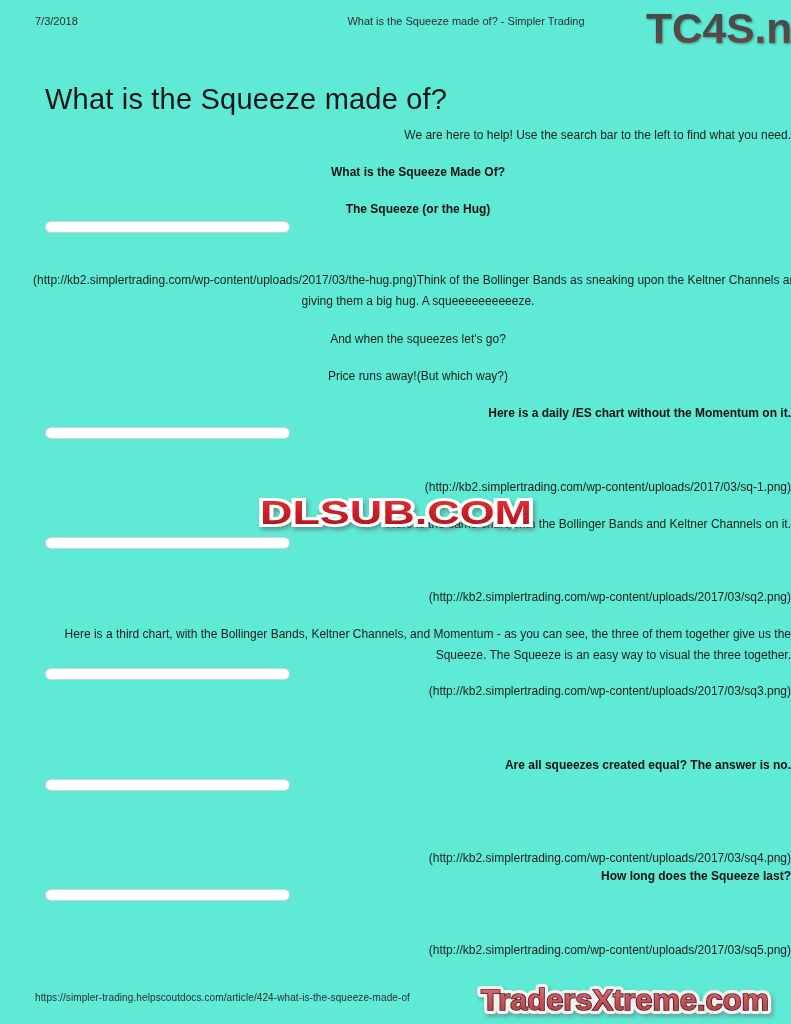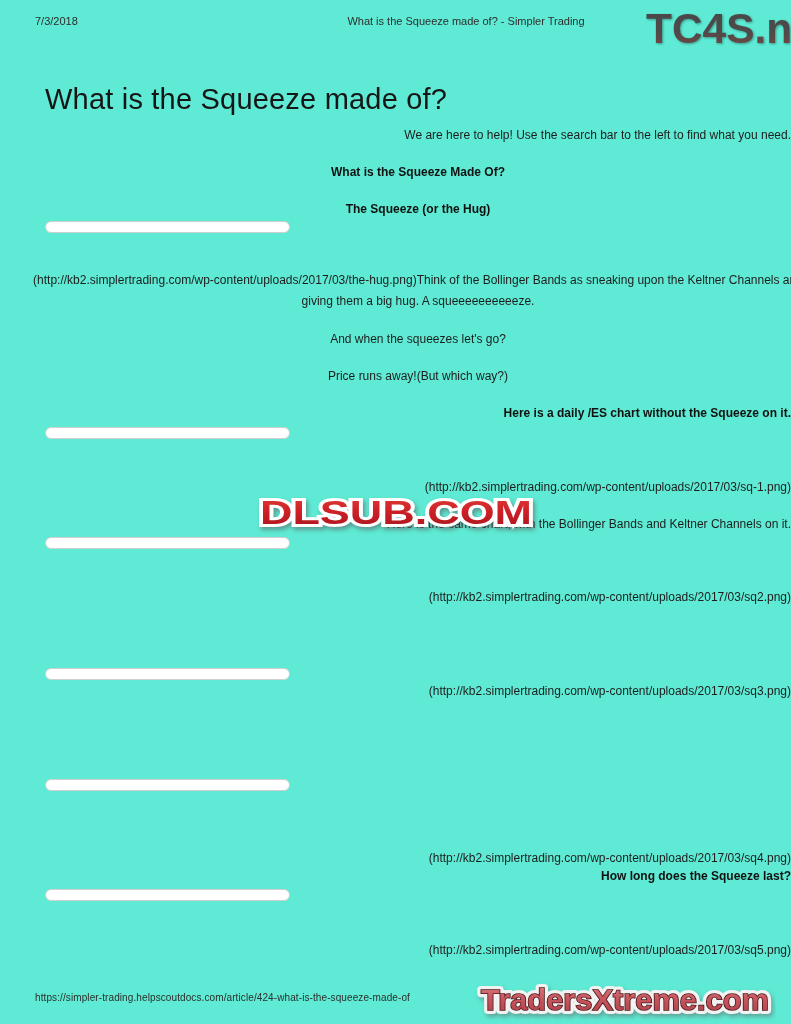--- a/index.html
+++ b/index.html
@@ -78,44 +78,46 @@
   <p class="abs p left intro">We are here to help! Use the search bar to the left to find what you need.</p>
   <p class="abs p center bold sub1">What is the Squeeze Made Of?</p>
   <p class="abs p center bold sub2">The Squeeze (or the Hug)</p>
 
   <div class="abs imgph ph1"></div>
 
   <p class="abs p center hugp">(http://kb2.simplertrading.com/wp-content/uploads/2017/03/the-hug.png)Think of the Bollinger Bands as sneaking upon the Keltner Channels and giving them a big hug. A squeeeeeeeeeeze.</p>
   <p class="abs p center q1">And when the squeezes let's go?</p>
   <p class="abs p center q2">Price runs away!(But which way?)</p>
 
-  <p class="abs p left bold daily">Here is a daily /ES chart without the Squeeze on it.</p>
+  <p class="abs p left bold daily">Here is a daily /ES chart without the Momentum on it.</p>
   <div class="abs imgph ph2"></div>
   <p class="abs p left sq1">(http://kb2.simplertrading.com/wp-content/uploads/2017/03/sq-1.png)</p>
 
   <p class="abs p left same">Here is the same chart, with the Bollinger Bands and Keltner Channels on it.</p>
 
   <svg class="abs wm-dlsub" viewBox="0 0 292 48">
     <defs>
       <linearGradient id="g-dlsub" x1="0" y1="0" x2="0" y2="1">
         <stop offset="0" stop-color="#e24038"></stop>
         <stop offset="0.5" stop-color="#cc1f26"></stop>
         <stop offset="1" stop-color="#a8141b"></stop>
       </linearGradient>
     </defs>
     <text x="146" y="36" text-anchor="middle" font-size="34" font-weight="bold" font-family="DejaVu Serif, serif" textLength="272" lengthAdjust="spacingAndGlyphs" fill="url(#g-dlsub)" stroke="#ffffff" stroke-width="6" paint-order="stroke" style="filter:drop-shadow(2px 3px 2px rgba(90,90,90,0.55));">DLSUB.COM</text>
   </svg>
 
   <div class="abs imgph ph3"></div>
   <p class="abs p left sq2">(http://kb2.simplertrading.com/wp-content/uploads/2017/03/sq2.png)</p>
 
+  <p class="abs p left third">Here is a third chart, with the Bollinger Bands, Keltner Channels, and Momentum - as you can see, the three of them together give us the Squeeze. The Squeeze is an easy way to visual the three together.</p>
 
   <div class="abs imgph ph4"></div>
   <p class="abs p left sq3">(http://kb2.simplertrading.com/wp-content/uploads/2017/03/sq3.png)</p>
 
+  <p class="abs p left bold equal">Are all squeezes created equal? The answer is no.</p>
   <div class="abs imgph ph5"></div>
   <p class="abs p left sq4">(http://kb2.simplertrading.com/wp-content/uploads/2017/03/sq4.png)</p>
 
   <p class="abs p left bold howlong">How long does the Squeeze last?</p>
   <div class="abs imgph ph6"></div>
   <p class="abs p left sq5">(http://kb2.simplertrading.com/wp-content/uploads/2017/03/sq5.png)</p>
 
   <div class="abs ftr-url">https://simpler-trading.helpscoutdocs.com/article/424-what-is-the-squeeze-made-of</div>
 
   <svg class="abs wm-traders" viewBox="0 0 302 46">

